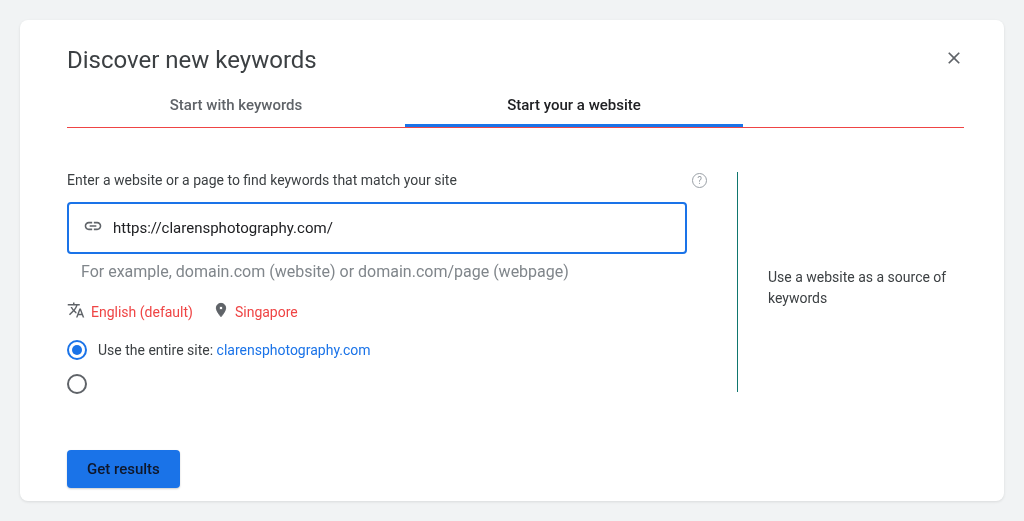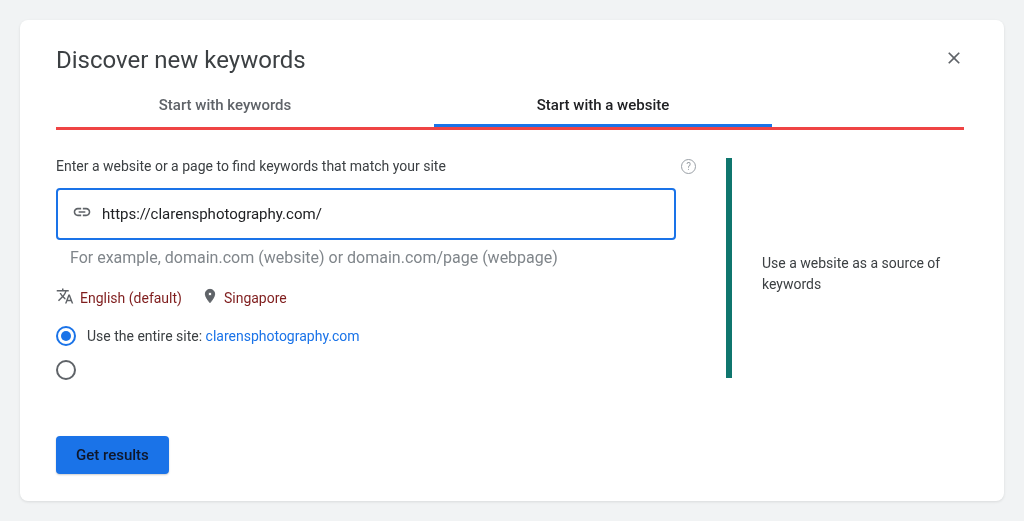--- a/index.html
+++ b/index.html
@@ -9,43 +9,42 @@
     width: 1024px;
     height: 521px;
     padding: 20px;
   }
   .card {
     background: #fff;
     border-radius: 8px;
     box-shadow: 0 1px 3px rgba(0,0,0,0.1);
     width: 100%;
     height: 100%;
-    padding: 26px 40px 26px 36px;
+    padding: 26px 40px 26px 47px;
     position: relative;
   }
   .header {
     display: flex;
     justify-content: space-between;
     align-items: center;
     margin-bottom: 10px;
   }
   .header h1 {
     font-size: 24px;
     font-weight: 400;
     color: #3c4043;
   }
   .close-btn {
     cursor: pointer;
     color: #5f6368;
   }
   .tabs {
     display: flex;
-    border-bottom: 3px solid #ef4444;
-    margin-bottom: 28px;
-    gap: 40px;
+    border-bottom: 1px solid #ef4444;
+    margin-bottom: 44px;
   }
   .tab {
     flex: 0 0 auto;
     width: 338px;
     text-align: center;
     padding: 12px 0 10px 0;
     font-size: 15px;
     color: #5f6368;
     cursor: pointer;
     border-bottom: 3px solid transparent;
@@ -56,21 +55,21 @@
     border-bottom-color: #1a73e8;
   }
   .content {
     display: flex;
     gap: 30px;
   }
   .left {
     flex: 0 0 640px;
   }
   .right {
-    border-left: 6px solid #0f766e;
+    border-left: 1px solid #0f766e;
     padding-left: 30px;
     padding-top: 95px;
     color: #3c4043;
     font-size: 14px;
     line-height: 1.5;
     height: 220px;
   }
   .label-row {
     display: flex;
     align-items: center;
@@ -119,21 +118,21 @@
     color: #80868b;
     margin-top: 8px;
     margin-left: 14px;
   }
   .meta-row {
     display: flex;
     align-items: center;
     gap: 20px;
     margin-top: 20px;
     font-size: 14px;
-    color: #7f1d1d;
+    color: #ef4444;
   }
   .meta-item {
     display: flex;
     align-items: center;
     gap: 6px;
   }
   .meta-icon { color: #5f6368; }
   .radio-group {
     margin-top: 18px;
   }
@@ -193,21 +192,21 @@
     <h1>Discover new keywords</h1>
     <div class="close-btn">
       <svg width="20" height="20" viewBox="0 0 24 24">
           <path fill="currentColor" d="M19 6.41L17.59 5 12 10.59 6.41 5 5 6.41 10.59 12 5 17.59 6.41 19 12 13.41 17.59 19 19 17.59 13.41 12z"></path>
         </svg>
     </div>
   </div>
 
   <div class="tabs">
     <div class="tab">Start with keywords</div>
-    <div class="tab active">Start with a website</div>
+    <div class="tab active">Start your a website</div>
   </div>
 
   <div class="content">
     <div class="left">
 
       <div class="label-row">
         <span class="label-text">Enter a website or a page to find keywords that match your site</span>
         <span class="help-icon">?</span>
       </div>
 

